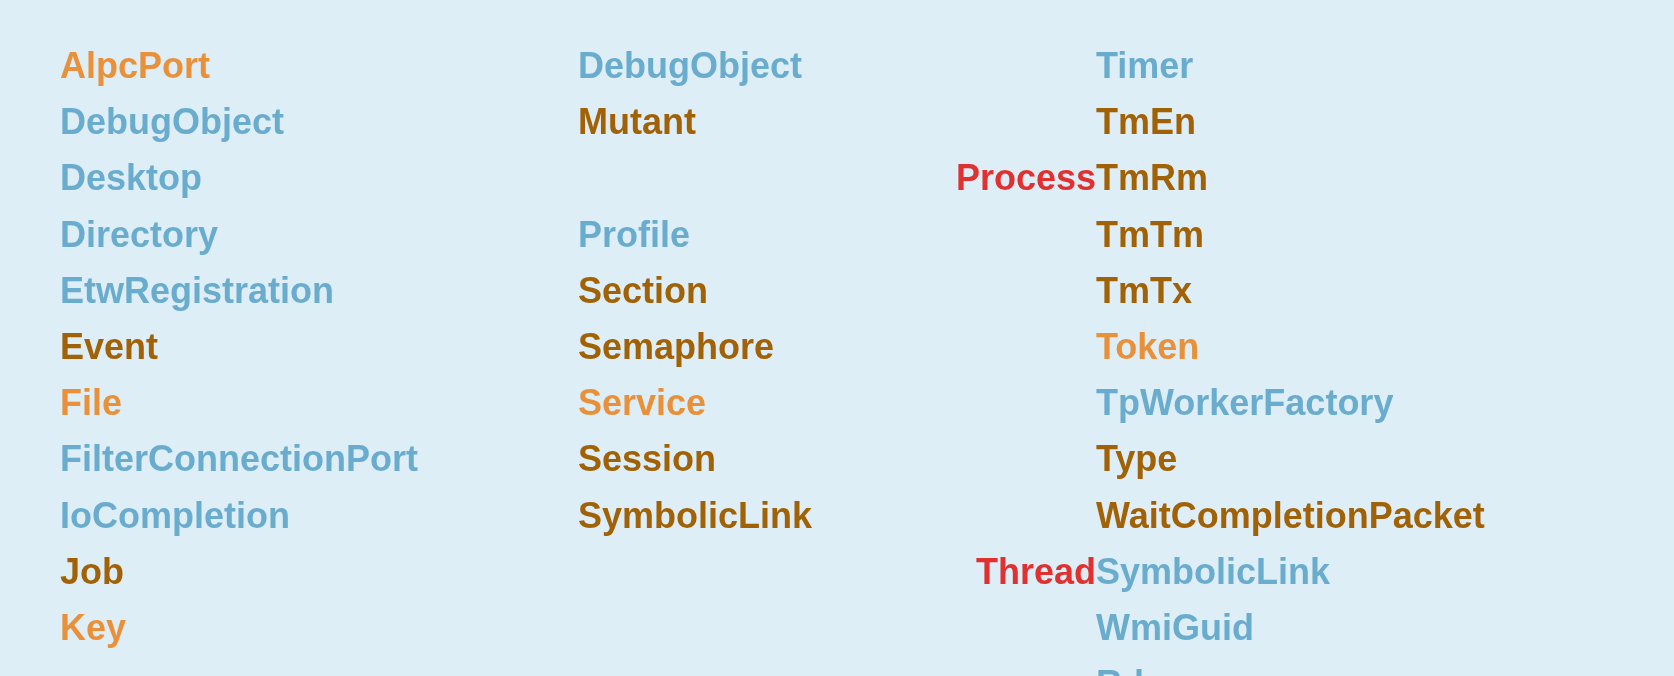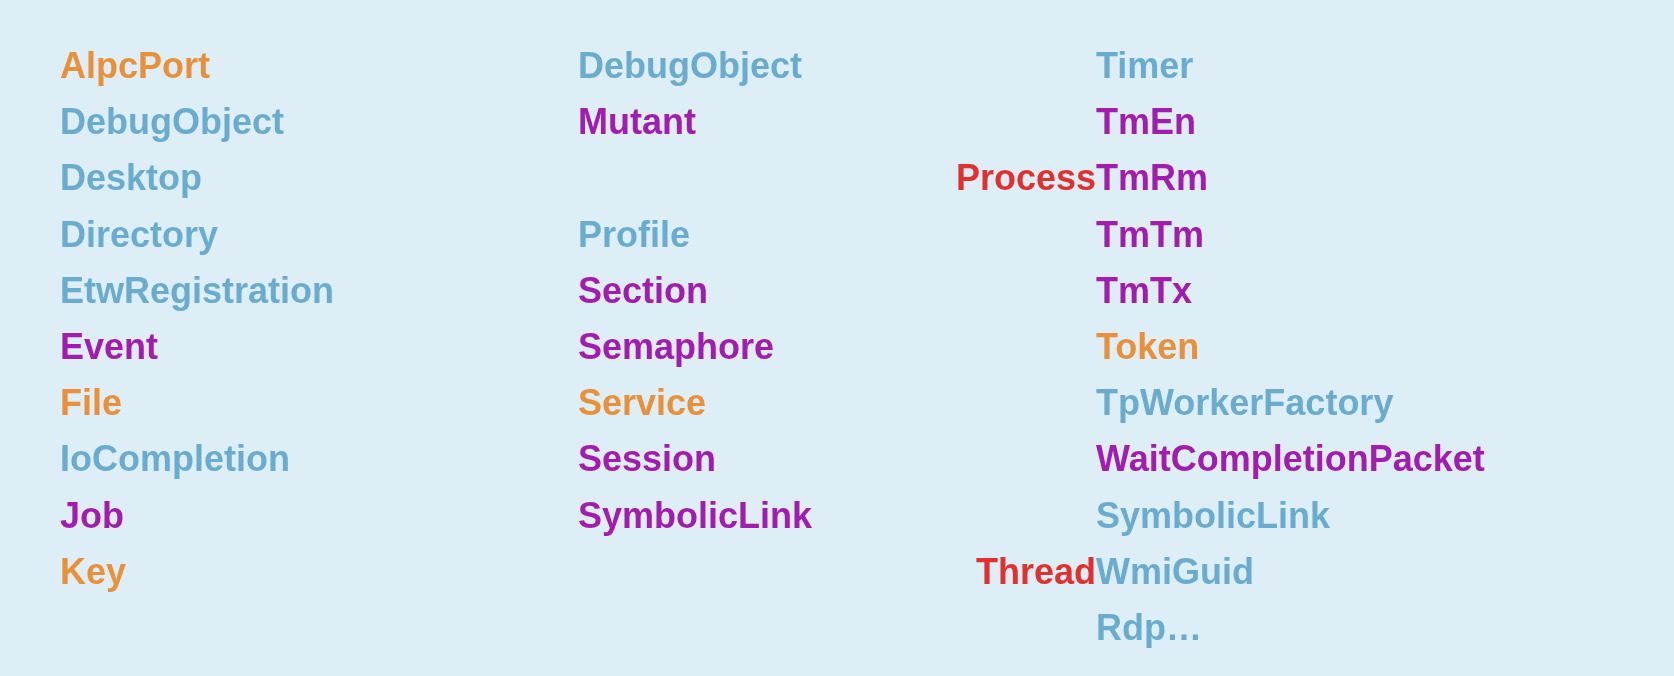--- a/index.html
+++ b/index.html
@@ -27,35 +27,36 @@
       gap: 4px;
     }
     .item {
       font-size: 36px;
       font-weight: 600;
       line-height: 1.45;
       white-space: nowrap;
     }
     .color-orange { color: #e8913a; }
     .color-blue   { color: #6aacce; }
-    .color-black  { color: #a21caf; }
+    .color-black  { color: #a16207; }
     .color-red    { color: #e03030; text-align: right; }
   </style>
 </head>
 <body>
 
 <div class="container">
 <div class="column">
       <span class="item color-orange">AlpcPort</span>
       <span class="item color-blue">DebugObject</span>
       <span class="item color-blue">Desktop</span>
       <span class="item color-blue">Directory</span>
       <span class="item color-blue">EtwRegistration</span>
       <span class="item color-black">Event</span>
       <span class="item color-orange">File</span>
+      <span class="item color-blue">FilterConnectionPort</span>
       <span class="item color-blue">IoCompletion</span>
       <span class="item color-black">Job</span>
       <span class="item color-orange">Key</span>
     </div>
     <div class="column">
       <span class="item color-blue">DebugObject</span>
       <span class="item color-black">Mutant</span>
       <span class="item color-red">Process</span>
       <span class="item color-blue">Profile</span>
       <span class="item color-black">Section</span>
@@ -66,18 +67,19 @@
       <span class="item color-red">Thread</span>
     </div>
     <div class="column">
       <span class="item color-blue">Timer</span>
       <span class="item color-black">TmEn</span>
       <span class="item color-black">TmRm</span>
       <span class="item color-black">TmTm</span>
       <span class="item color-black">TmTx</span>
       <span class="item color-orange">Token</span>
       <span class="item color-blue">TpWorkerFactory</span>
+      <span class="item color-black">Type</span>
       <span class="item color-black">WaitCompletionPacket</span>
       <span class="item color-blue">SymbolicLink</span>
       <span class="item color-blue">WmiGuid</span>
       <span class="item color-blue">Rdp…</span>
     </div>
   </div>
 
 </body></html>

